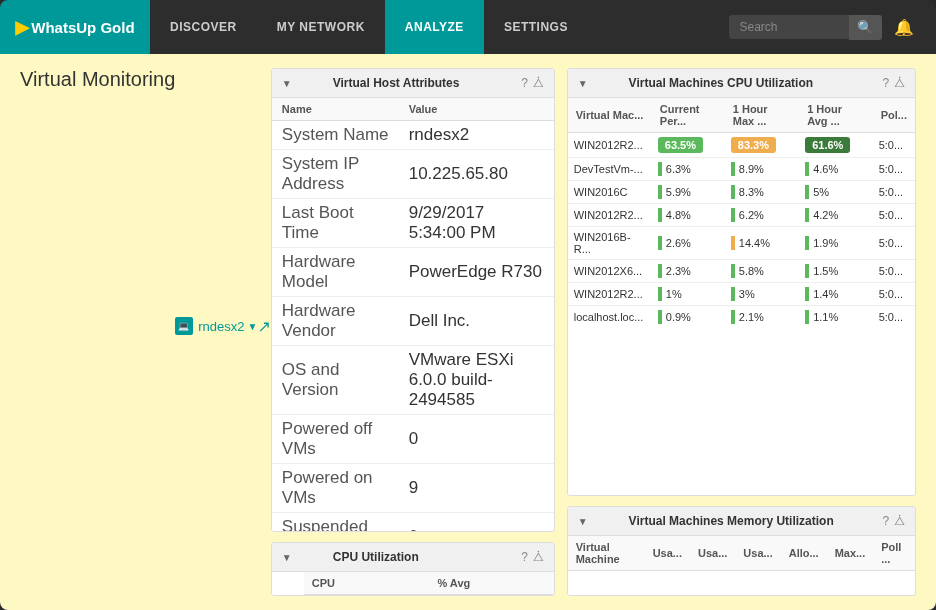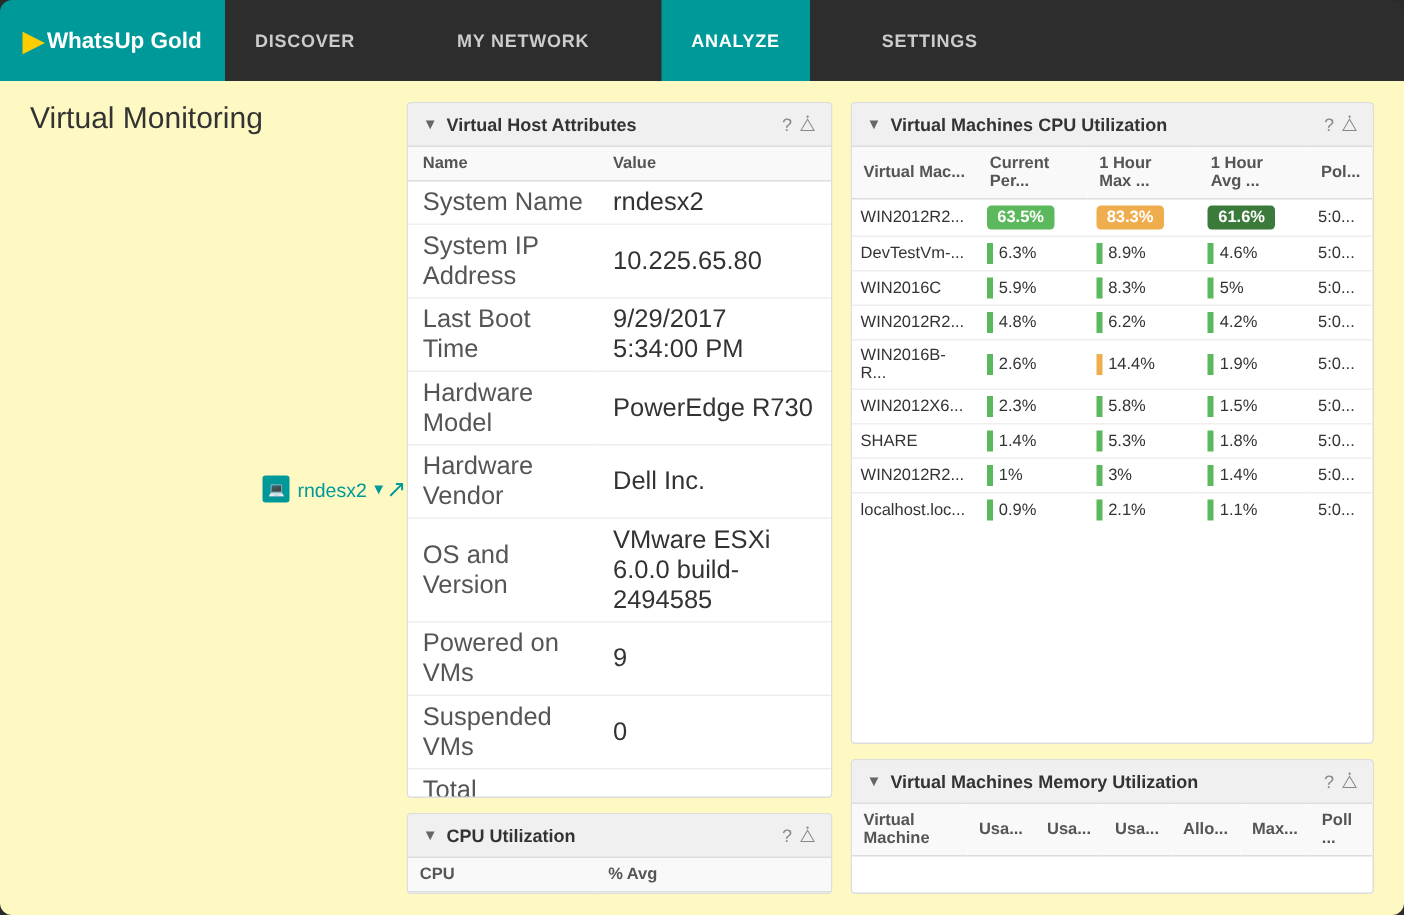--- a/index.html
+++ b/index.html
@@ -45,21 +45,20 @@
       display: inline-block;
       color: #ffcc00;
       margin-right: 2px;
       font-size: 18px;
     }
     .nav-items {
       display: flex;
       align-items: center;
       height: 54px;
       flex: 1;
-      gap: 28px;
     }
     .nav-item {
       height: 54px;
       display: flex;
       align-items: center;
       padding: 0 20px;
       color: #ccc;
       font-size: 12px;
       font-weight: 600;
       letter-spacing: 0.5px;
@@ -192,20 +191,21 @@
     }
     .panel-header-chevron {
       color: #666;
       font-size: 10px;
     }
     .panel-header-title {
       font-size: 12px;
       font-weight: 600;
       color: #333;
       flex: 1;
+      margin-left: 35px;
     }
     .panel-header-icons {
       display: flex;
       gap: 5px;
       color: #888;
       font-size: 12px;
     }
     .panel-header-icons span { cursor: pointer; }
     
     .attr-table {
@@ -224,21 +224,21 @@
     .attr-table td {
       padding: 4px 10px;
       border-bottom: 1px solid #eee;
       color: #333;
       font-size: 17px;
     }
     .attr-table tr:last-child td { border-bottom: none; }
     .attr-table td:first-child { color: #555; width: 45%; }
     
     .cpu-panel { flex-shrink: 0; }
-    .cpu-table { width: 100%; border-collapse: collapse; }
+    .cpu-table { width: 100%; border-collapse: collapse; margin-left: 32px; }
     .cpu-table th {
       padding: 5px 8px;
       text-align: left;
       font-weight: 600;
       color: #555;
       font-size: 11px;
       border-bottom: 1px solid #ddd;
       background: #f9f9f9;
     }
     
@@ -303,20 +303,29 @@
   <nav class="topnav">
     <div class="logo-area">
       <span class="logo-arrow">▶</span>
       <span>WhatsUp Gold</span>
     </div>
     <div class="nav-items">
       <div class="nav-item">DISCOVER</div>
       <div class="nav-item">MY NETWORK</div>
       <div class="nav-item active">ANALYZE</div>
       <div class="nav-item">SETTINGS</div>
+    </div>
+    <div class="search-area">
+      <input class="search-input" type="text" placeholder="Search" style="">
+      <button class="search-btn">
+        <span>🔍</span>
+      </button>
+      <button class="bell-btn">
+        <span>🔔</span>
+      </button>
     </div>
   </nav>
 
   <div class="main-content">
     <h1 class="page-title">Virtual Monitoring</h1>
     <div class="breadcrumb-row">
       <div class="host-icon">💻</div>
       <span class="host-link">rndesx2</span>
       <span class="host-dropdown">▼</span>
       <span class="export-btn">↗</span>
@@ -363,20 +372,24 @@
                     </tr>
                     <tr>
                       <td>Hardware Vendor</td>
                       <td>Dell Inc.</td>
                     </tr>
                     <tr>
                       <td>OS and Version</td>
                       <td>VMware ESXi 6.0.0 build-2494585</td>
                     </tr>
                     <tr>
+                      <td>Powered off VMs</td>
+                      <td>0</td>
+                    </tr>
+                    <tr>
                       <td>Powered on VMs</td>
                       <td>9</td>
                     </tr>
                     <tr>
                       <td>Suspended VMs</td>
                       <td>0</td>
                     </tr>
                     <tr>
                       <td>Total Monitored VMs</td>
                       <td>9</td>
@@ -495,33 +508,20 @@
                     <tr>
                       <td>WIN2012X6...</td>
                       <td>
                         <div class="cell-bar-wrap"><span class="bar-indicator"></span> 2.3%</div>
                       </td>
                       <td>
                         <div class="cell-bar-wrap"><span class="bar-indicator"></span> 5.8%</div>
                       </td>
                       <td>
                         <div class="cell-bar-wrap"><span class="bar-indicator"></span> 1.5%</div>
-                      </td>
-                      <td>5:0...</td>
-                    </tr>
-                    <tr>
-                      <td>SHARE</td>
-                      <td>
-                        <div class="cell-bar-wrap"><span class="bar-indicator"></span> 1.4%</div>
-                      </td>
-                      <td>
-                        <div class="cell-bar-wrap"><span class="bar-indicator"></span> 5.3%</div>
-                      </td>
-                      <td>
-                        <div class="cell-bar-wrap"><span class="bar-indicator"></span> 1.8%</div>
                       </td>
                       <td>5:0...</td>
                     </tr>
                     <tr>
                       <td>WIN2012R2...</td>
                       <td>
                         <div class="cell-bar-wrap"><span class="bar-indicator"></span> 1%</div>
                       </td>
                       <td>
                         <div class="cell-bar-wrap"><span class="bar-indicator"></span> 3%</div>

